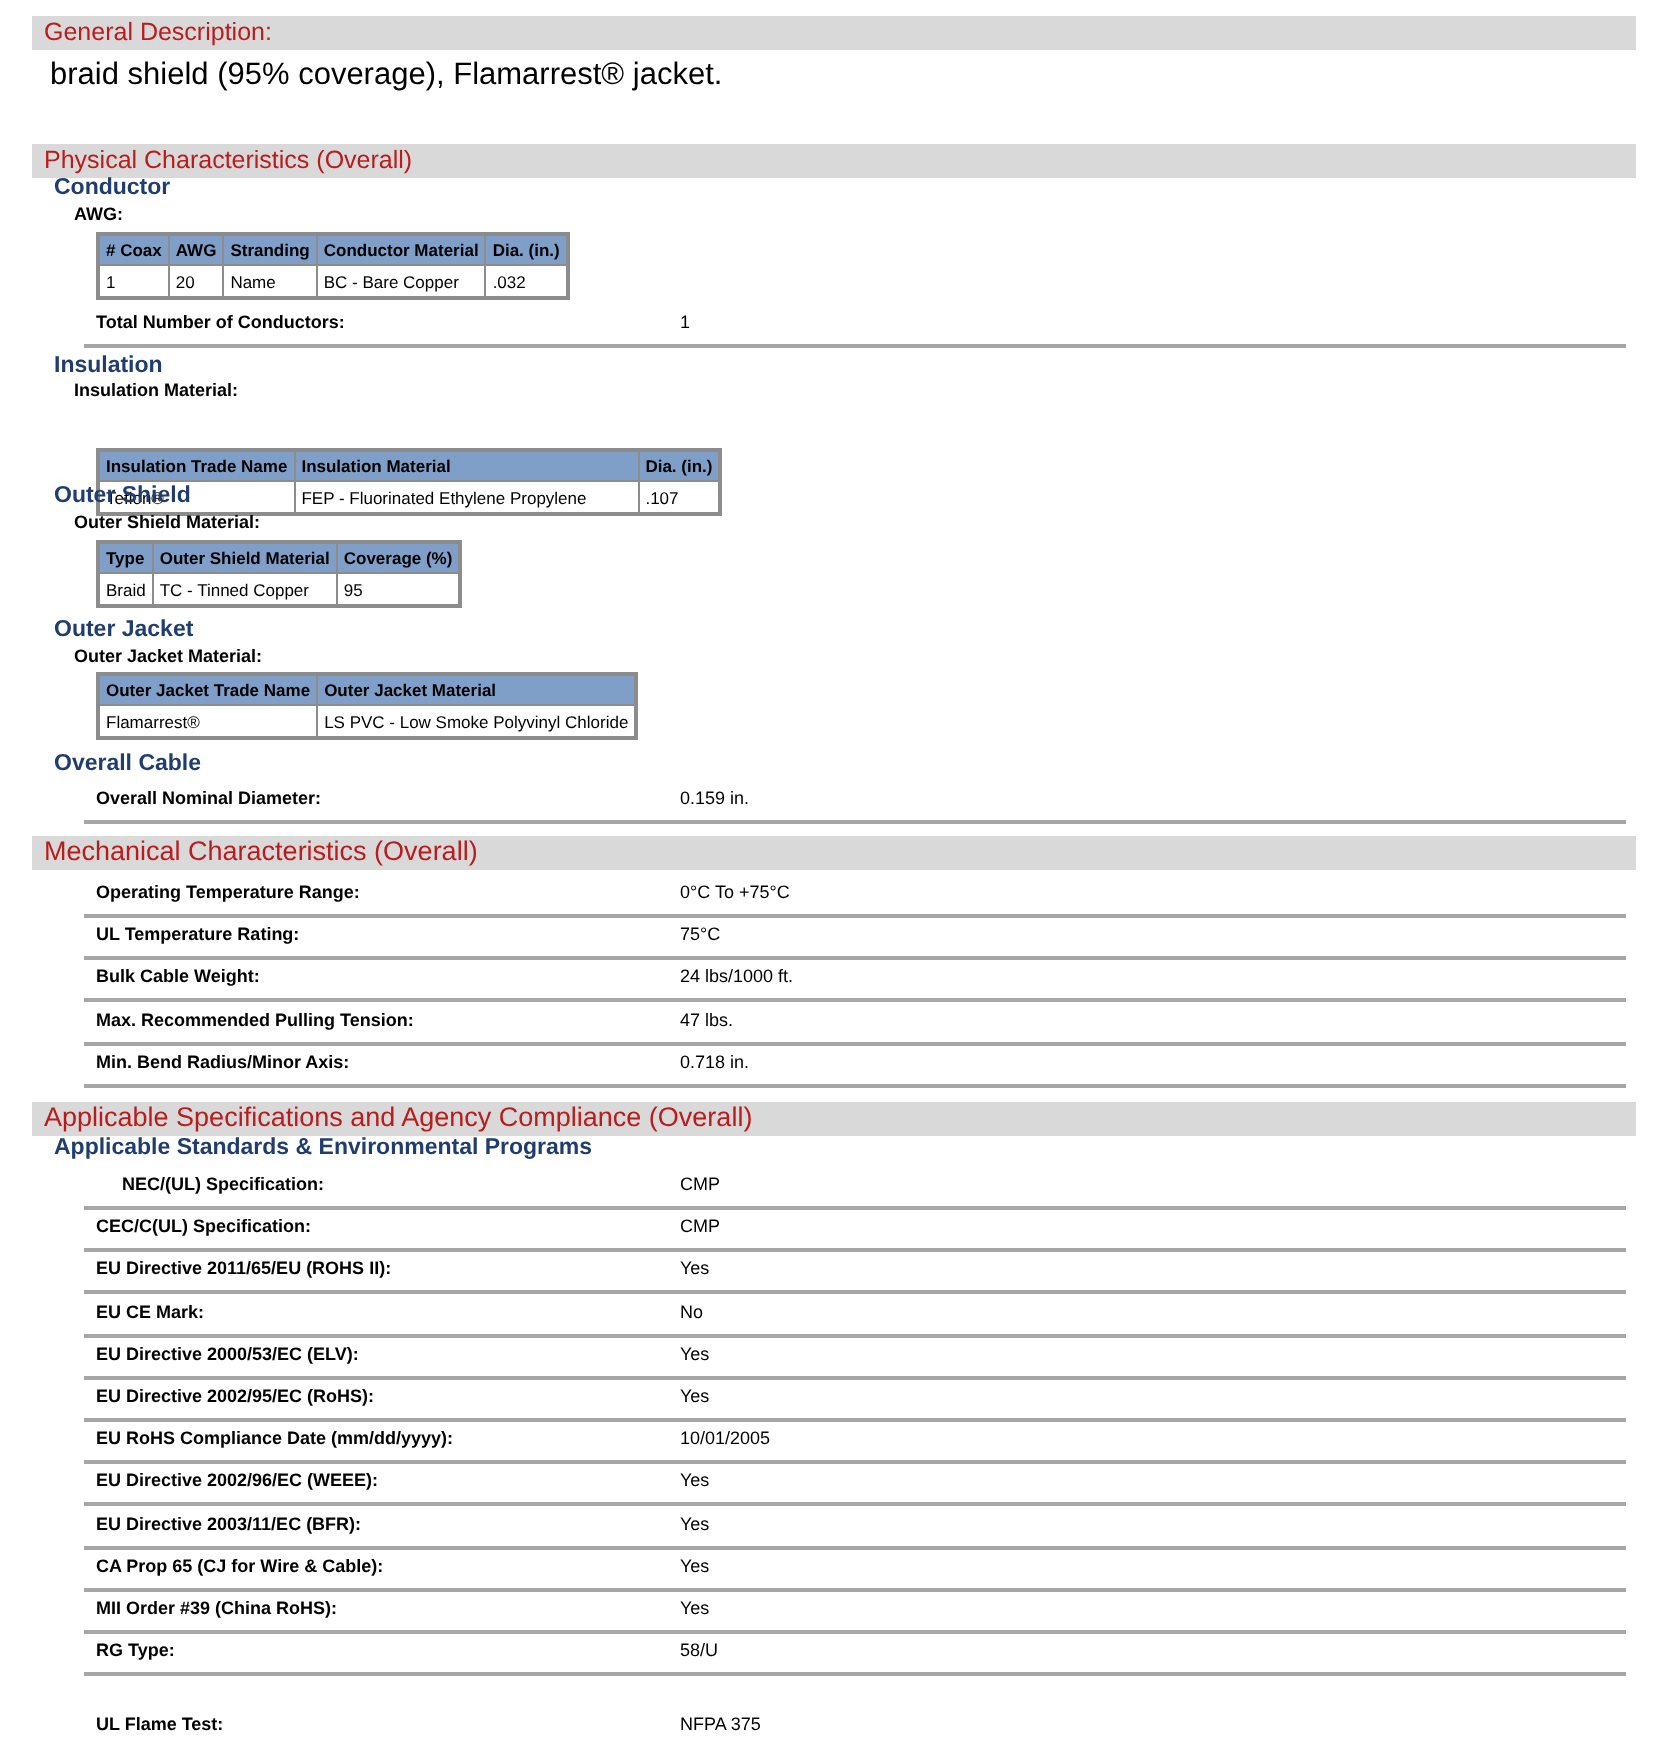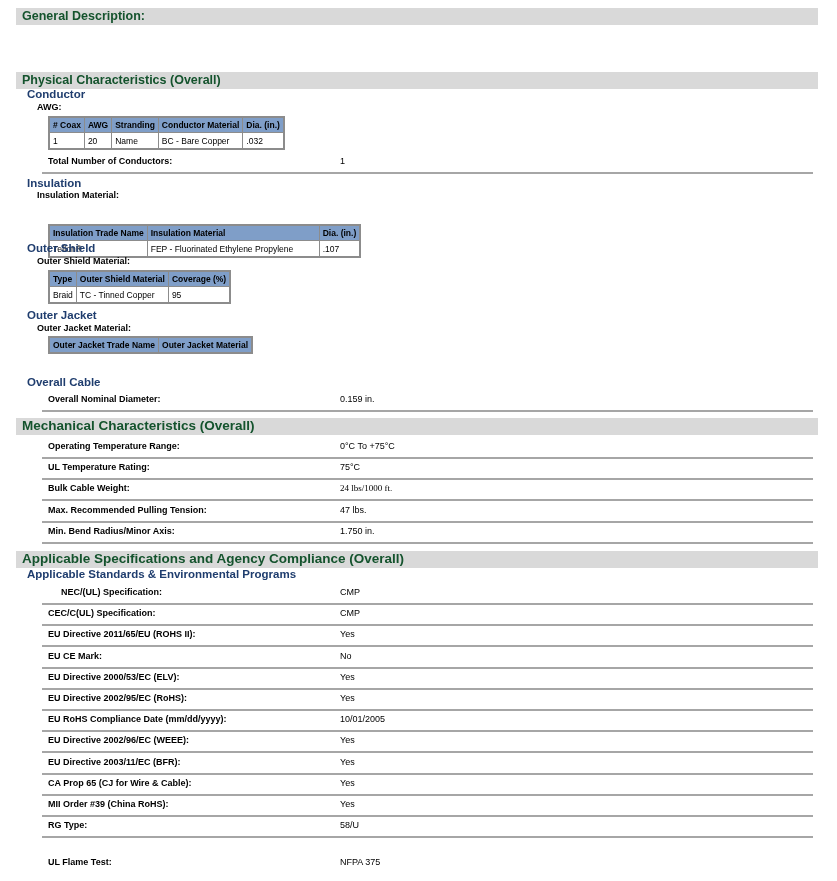--- a/index.html
+++ b/index.html
@@ -1,19 +1,19 @@
 <!DOCTYPE html>
 <html><head>
 <meta charset="utf-8">
 <style>
   html, body { margin: 0; padding: 0; background: #ffffff; }
   body { width: 837px; height: 881px; position: relative; overflow: hidden;
          font-family: "Liberation Sans", sans-serif; color: #000; }
   .bar { position: absolute; left: 16px; width: 802px; background: #d9d9d9; }
-  .bar-title { position: absolute; left: 6px; color: #14532d; font-weight: bold; white-space: nowrap; }
+  .bar-title { position: absolute; left: 6px; color: #b91c1c; font-weight: normal; white-space: nowrap; }
   .bar.small { height: 17px; }
   .bar.small .bar-title { top: 1px; font-size: 12.5px; }
   .bar.big { height: 17px; }
   .bar.big .bar-title { top: 0px; font-size: 13.5px; }
   .desc { position: absolute; left: 25px; font-size: 15.5px; line-height: 18px; color: #000; width: 780px; }
   .subhead { position: absolute; left: 27px; font-size: 11.5px; font-weight: bold; color: #1f3d6e; white-space: nowrap; }
   .label { position: absolute; left: 37px; font-size: 9px; font-weight: bold; white-space: nowrap; }
   .row-label { position: absolute; left: 48px; font-size: 9px; font-weight: bold; white-space: nowrap; }
   .row-value { position: absolute; left: 340px; font-size: 9px; white-space: nowrap; }
   .divider { position: absolute; left: 42px; width: 771px; height: 2px; background: #a6a6a6; }
@@ -21,20 +21,21 @@
   table.spec th { background: #7f9ec8; color: #000; font-weight: bold; text-align: left; padding: 2px 3px; border: 1px solid #8c8c8c; white-space: nowrap; height: 10px; }
   table.spec td { background: #fff; padding: 2px 3px; border: 1px solid #8c8c8c; white-space: nowrap; height: 11px; }
 </style>
 </head>
 <body>
 
 <div class="bar small" style="top:8px;">
   <span class="bar-title">General Description:</span>
 </div>
 <div class="desc" style="top:29px;">
+  <div>braid shield (95% coverage), Flamarrest® jacket.</div>
 </div>
 
 <div class="bar small" style="top:72px;">
   <span class="bar-title">Physical Characteristics (Overall)</span>
 </div>
 
 <div class="subhead" style="top:88px;">Conductor</div>
 <div class="label" style="top:102px;">AWG:</div>
 <table class="spec" style="left:48px; top:116px;">
   <tbody>
@@ -93,46 +94,50 @@
   </table>
 
 <div class="subhead" style="top:309px;">Outer Jacket</div>
 <div class="label" style="top:323px;">Outer Jacket Material:</div>
 <table class="spec" style="left:48px; top:336px;">
   <tbody>
       <tr>
     <th>Outer Jacket Trade Name</th>
     <th>Outer Jacket Material</th>
   </tr>
+  <tr>
+    <td>Flamarrest®</td>
+    <td>LS PVC - Low Smoke Polyvinyl Chloride</td>
+  </tr>
 </tbody>
   </table>
 
 <div class="subhead" style="top:376px;">Overall Cable</div>
 <div class="row-label" style="top:394px;">Overall Nominal Diameter:</div>
 <div class="row-value" style="top:394px;">0.159 in.</div>
 <div class="divider" style="top:410px;"></div>
 
 <div class="bar big" style="top:418px;">
   <span class="bar-title">Mechanical Characteristics (Overall)</span>
 </div>
 <div id="mech-rows">
     <div class="row-label" style="top: 441px;">Operating Temperature Range:</div>
     <div class="row-value" style="top: 441px;">0°C To +75°C</div>
     <div class="divider" style="top: 457px;"></div>
     <div class="row-label" style="top: 462.2px;">UL Temperature Rating:</div>
     <div class="row-value" style="top: 462.2px;">75°C</div>
     <div class="divider" style="top: 478.2px;"></div>
     <div class="row-label" style="top: 483.4px;">Bulk Cable Weight:</div>
-    <div class="row-value" style="top: 483.4px; font-family: Liberation Serif, serif;">24 lbs/1000 ft.</div>
+    <div class="row-value" style="top: 483.4px;">24 lbs/1000 ft.</div>
     <div class="divider" style="top: 499.4px;"></div>
     <div class="row-label" style="top: 504.6px;">Max. Recommended Pulling Tension:</div>
     <div class="row-value" style="top: 504.6px;">47 lbs.</div>
     <div class="divider" style="top: 520.6px;"></div>
     <div class="row-label" style="top: 525.8px;">Min. Bend Radius/Minor Axis:</div>
-    <div class="row-value" style="top: 525.8px;">1.750 in.</div>
+    <div class="row-value" style="top: 525.8px;">0.718 in.</div>
     <div class="divider" style="top: 541.8px;"></div>
   </div>
 
 <div class="bar big" style="top:551px;">
   <span class="bar-title">Applicable Specifications and Agency Compliance (Overall)</span>
 </div>
 <div class="subhead" style="top:568px;">Applicable Standards &amp; Environmental Programs</div>
 <div id="spec-rows">
     <div class="row-label" style="top: 587px; padding-left: 13px;">NEC/(UL) Specification:</div>
     <div class="row-value" style="top: 587px;">CMP</div>

